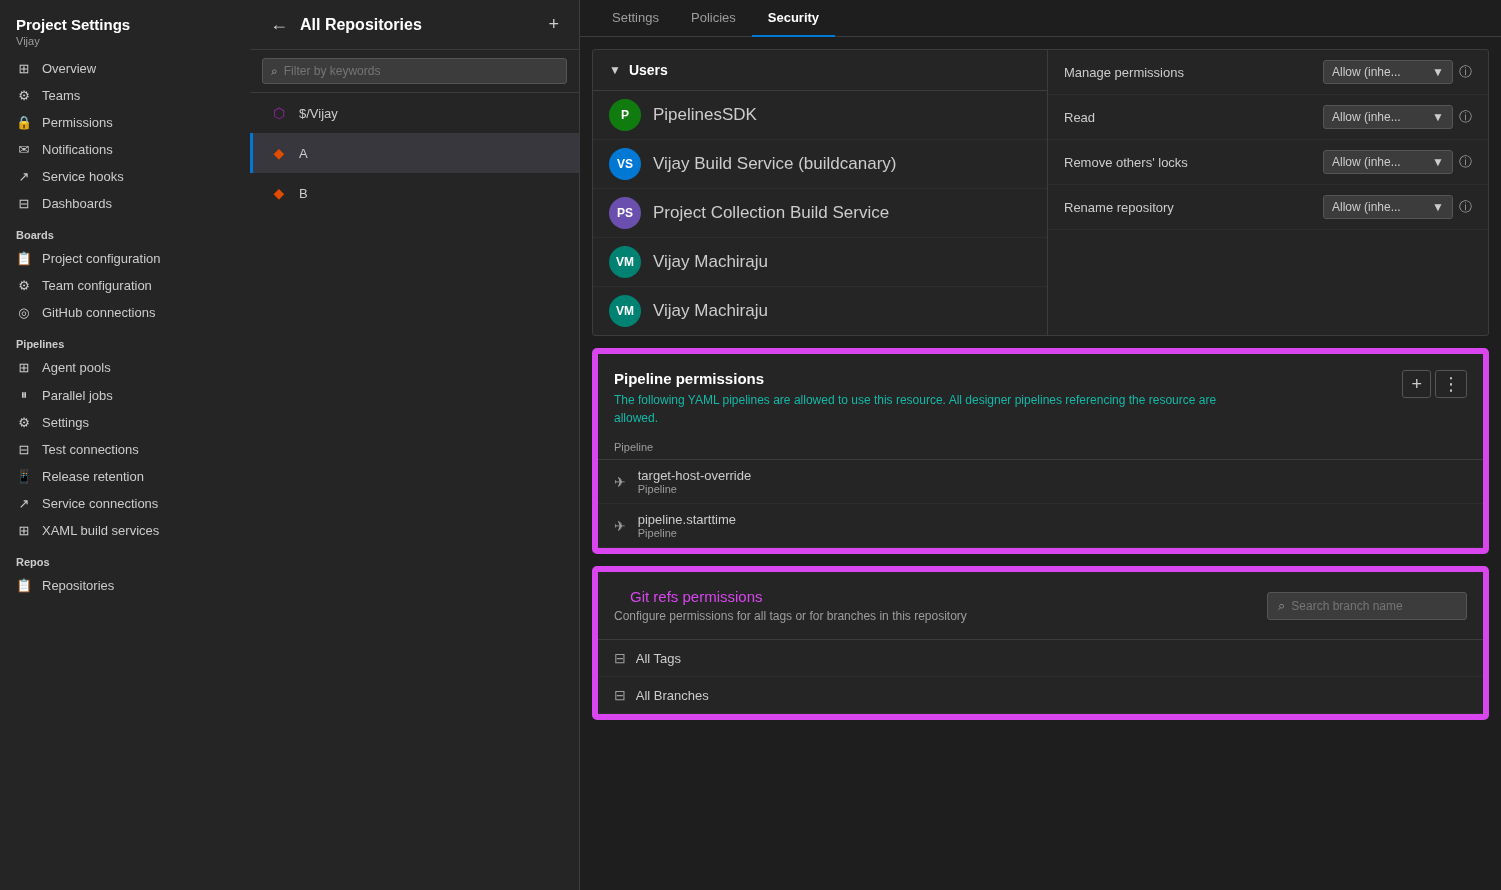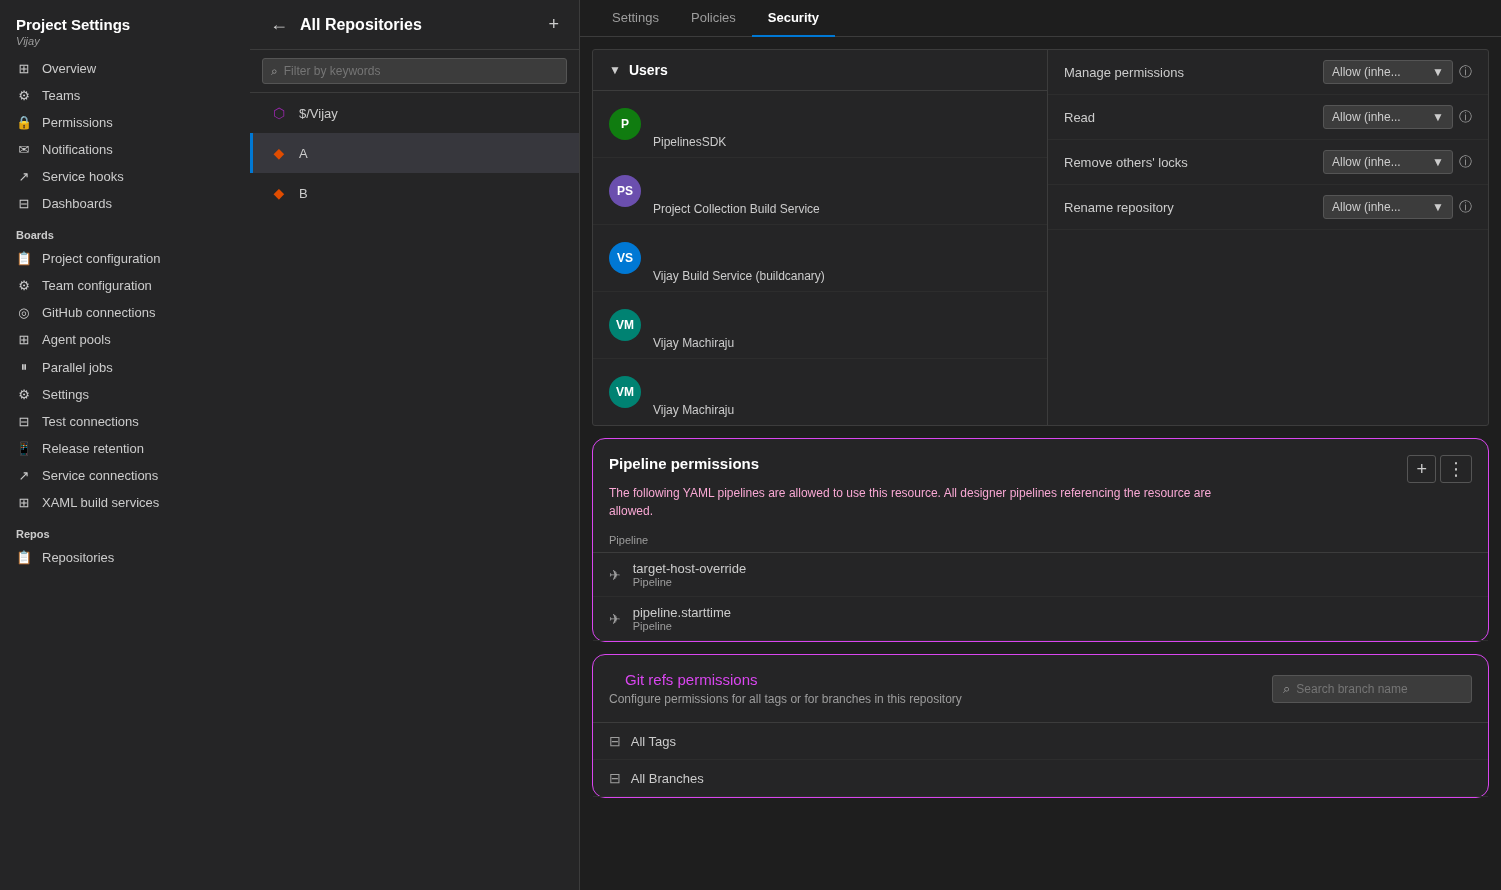--- a/index.html
+++ b/index.html
@@ -2,21 +2,21 @@
 <html><head>
   <meta charset="utf-8">
   <style>
     * { box-sizing: border-box; margin: 0; padding: 0; }
     body { font-family: -apple-system, BlinkMacSystemFont, 'Segoe UI', sans-serif; background: #1e1e1e; color: #cccccc; display: flex; height: 890px; overflow: hidden; font-size: 13px; }
 
     
     .sidebar { width: 250px; background: #252526; display: flex; flex-direction: column; overflow-y: auto; flex-shrink: 0; }
     .sidebar-header { padding: 16px 16px 8px; }
     .sidebar-title { font-size: 15px; font-weight: 600; color: #ffffff; }
-    .sidebar-subtitle { font-size: 11px; color: #9d9d9d; margin-top: 2px; font-style: italic; }
+    .sidebar-subtitle { font-size: 11px; color: #9d9d9d; margin-top: 2px; }
     .sidebar-section-label { font-size: 11px; font-weight: 700; color: #cccccc; padding: 12px 16px 4px; text-transform: none; letter-spacing: 0; }
     .sidebar-item { display: flex; align-items: center; gap: 10px; padding: 6px 16px; cursor: pointer; color: #cccccc; border-radius: 0; }
     .sidebar-icon { font-size: 13px; width: 16px; text-align: center; flex-shrink: 0; }
     .sidebar-item-text { font-size: 13px; }
 
     
     .middle-panel { width: 330px; background: #252526; border-right: 1px solid #3c3c3c; display: flex; flex-direction: column; flex-shrink: 0; }
     .middle-header { display: flex; align-items: center; justify-content: space-between; padding: 12px 16px; border-bottom: 1px solid #3c3c3c; }
     .middle-title { font-size: 16px; font-weight: 600; color: #ffffff; }
     .icon-btn { background: none; border: none; color: #cccccc; cursor: pointer; font-size: 18px; padding: 2px 4px; }
@@ -42,36 +42,36 @@
     .users-title { font-size: 14px; font-weight: 600; color: #ffffff; }
 
     .user-row { display: flex; align-items: center; justify-content: space-between; padding: 8px 16px; border-bottom: 1px solid #2d2d2d; }
     .user-row:last-child { border-bottom: none; }
     .user-info { display: flex; align-items: center; gap: 12px; }
     .avatar { width: 32px; height: 32px; border-radius: 50%; display: flex; align-items: center; justify-content: center; font-size: 12px; font-weight: 600; color: #fff; flex-shrink: 0; }
     .avatar.green { background: #107c10; }
     .avatar.purple { background: #6b4fae; }
     .avatar.blue { background: #0078d4; }
     .avatar.teal { background: #008272; }
-    .user-name { font-size: 12px; color: #cccccc; margin-top: 36px; }
+    .user-name { font-size: 17px; color: #cccccc; }
     .perm-row { display: flex; align-items: center; justify-content: space-between; padding: 10px 16px; border-bottom: 1px solid #2d2d2d; }
     .perm-label { font-size: 13px; color: #cccccc; }
     .perm-select { display: flex; align-items: center; gap: 4px; background: #3c3c3c; border: 1px solid #555; border-radius: 3px; padding: 4px 8px; font-size: 12px; color: #cccccc; cursor: pointer; min-width: 130px; justify-content: space-between; }
     .perm-info { color: #9d9d9d; cursor: pointer; font-size: 13px; margin-left: 6px; }
 
     
     .top-section { display: flex; margin: 12px; gap: 0; background: #252526; border: 1px solid #3c3c3c; border-radius: 3px; }
     .users-col { flex: 1; border-right: 1px solid #3c3c3c; }
     .perms-col { width: 440px; }
 
     
-    .content-section { margin: 0 12px 12px; background: #252526; border: 1px solid #d946ef; border-radius: 13px; }
+    .content-section { margin: 0 12px 12px; background: #252526; border: 6px solid #d946ef; border-radius: 5px; }
     .section-header { display: flex; align-items: flex-start; justify-content: space-between; padding: 16px 16px 0; }
     .section-title { font-size: 15px; font-weight: 600; color: #ffffff; }
-    .section-desc { font-size: 12px; color: #f9a8d4; margin-top: 12px; max-width: 640px; line-height: 1.5; }
+    .section-desc { font-size: 12px; color: #14b8a6; margin-top: 4px; max-width: 640px; line-height: 1.5; }
     .section-actions { display: flex; gap: 4px; }
     .section-col-header { padding: 6px 16px; font-size: 11px; color: #9d9d9d; border-bottom: 1px solid #3c3c3c; margin-top: 8px; }
     .pipeline-row { display: flex; align-items: center; gap: 12px; padding: 8px 16px; border-bottom: 1px solid #2d2d2d; }
     .pipeline-icon { color: #9d9d9d; font-size: 14px; }
     .pipeline-info {}
     .pipeline-name { font-size: 13px; color: #cccccc; }
     .pipeline-type { font-size: 11px; color: #9d9d9d; }
 
     
     .git-refs-header { display: flex; align-items: center; justify-content: space-between; padding: 16px; border-bottom: 1px solid #3c3c3c; }
@@ -125,20 +125,21 @@
   </div>
   <div class="sidebar-item">
     <span class="sidebar-icon">⚙</span>
     <span class="sidebar-item-text">Team configuration</span>
   </div>
   <div class="sidebar-item">
     <span class="sidebar-icon">◎</span>
     <span class="sidebar-item-text">GitHub connections</span>
   </div>
 
+  <div class="sidebar-section-label">Pipelines</div>
   <div class="sidebar-item">
     <span class="sidebar-icon">⊞</span>
     <span class="sidebar-item-text">Agent pools</span>
   </div>
   <div class="sidebar-item">
     <span class="sidebar-icon">⏸</span>
     <span class="sidebar-item-text">Parallel jobs</span>
   </div>
   <div class="sidebar-item">
     <span class="sidebar-icon">⚙</span>
@@ -214,28 +215,28 @@
         <span class="users-title">Users</span>
       </div>
       <div class="user-row">
         <div class="user-info">
           <div class="avatar green">P</div>
           <span class="user-name">PipelinesSDK</span>
         </div>
       </div>
       <div class="user-row">
         <div class="user-info">
+          <div class="avatar blue">VS</div>
+          <span class="user-name">Vijay Build Service (buildcanary)</span>
+        </div>
+      </div>
+      <div class="user-row">
+        <div class="user-info">
           <div class="avatar purple">PS</div>
           <span class="user-name">Project Collection Build Service</span>
-        </div>
-      </div>
-      <div class="user-row">
-        <div class="user-info">
-          <div class="avatar blue">VS</div>
-          <span class="user-name">Vijay Build Service (buildcanary)</span>
         </div>
       </div>
       <div class="user-row">
         <div class="user-info">
           <div class="avatar teal">VM</div>
           <span class="user-name">Vijay Machiraju</span>
         </div>
       </div>
       <div class="user-row">
         <div class="user-info">

